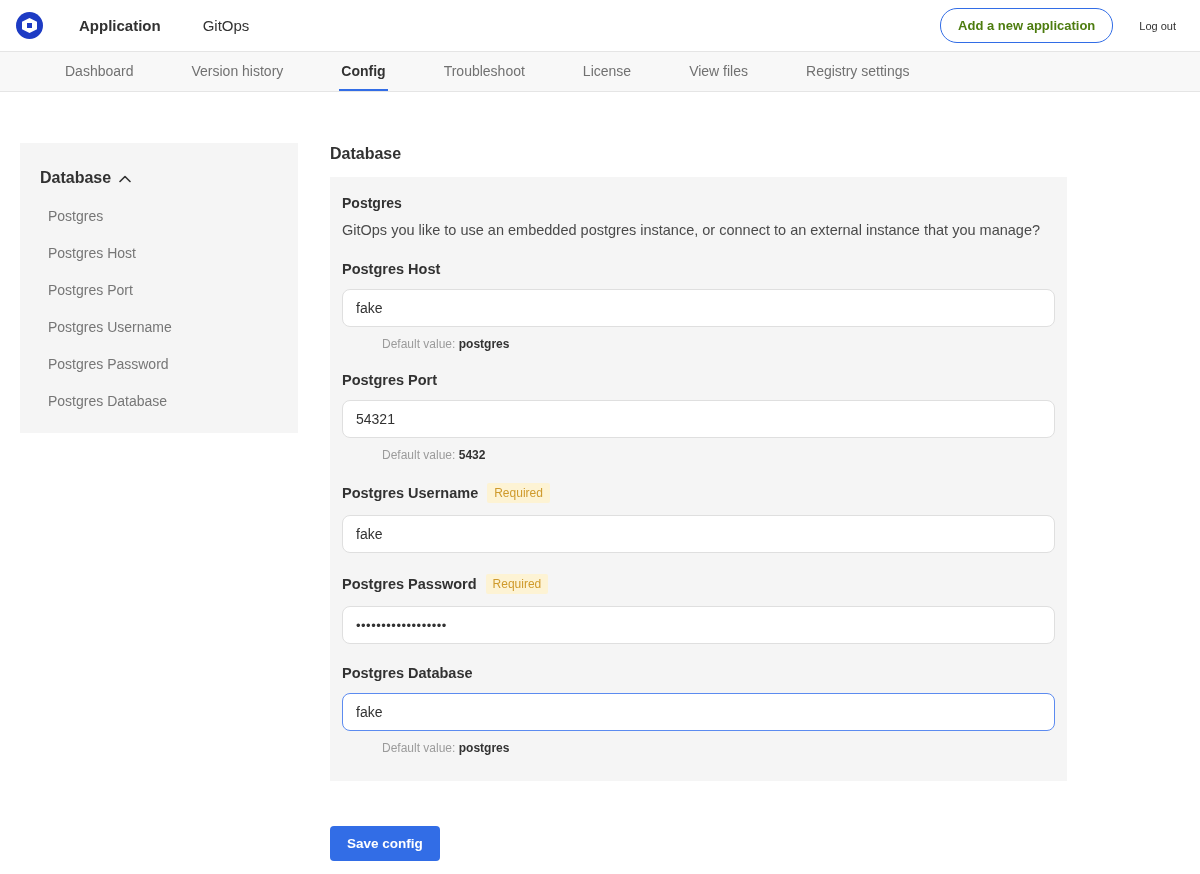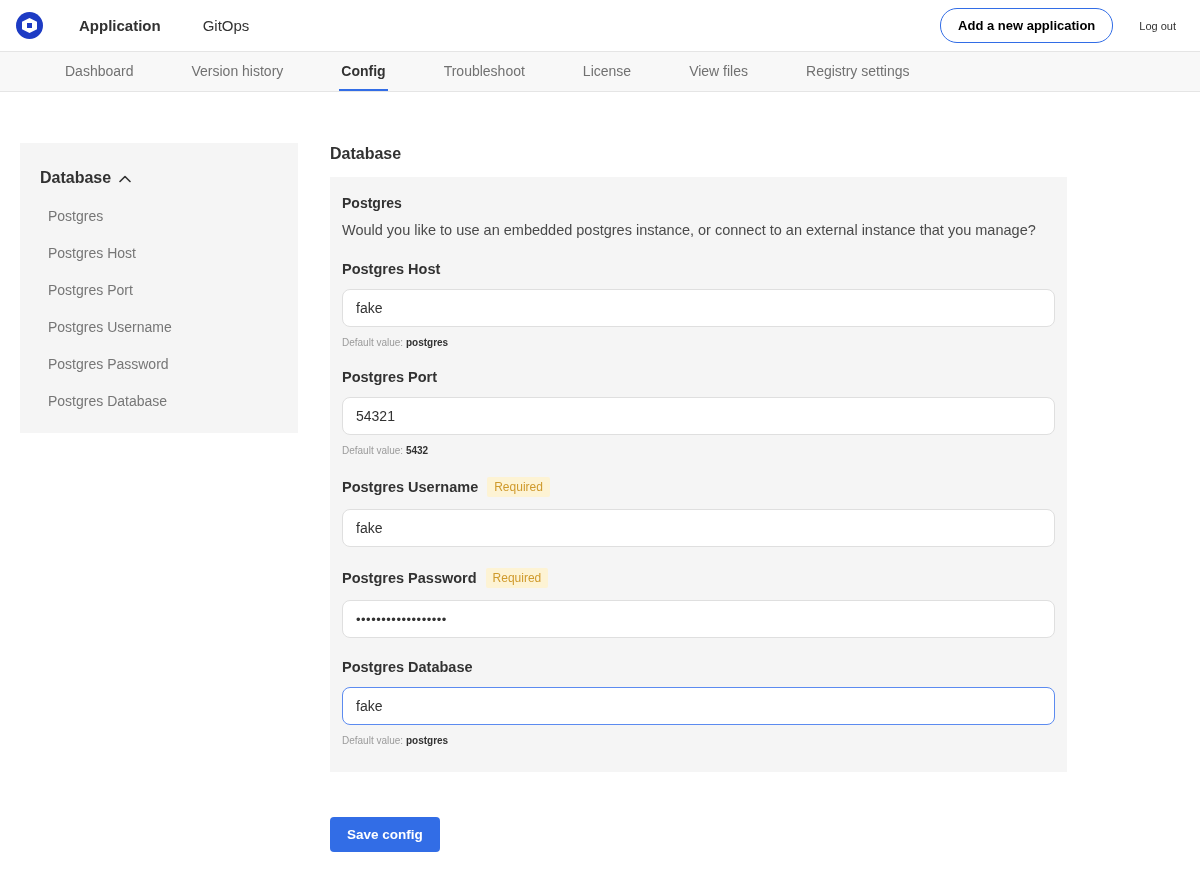--- a/index.html
+++ b/index.html
@@ -48,21 +48,21 @@
     font-size: 15px;
     color: #323232;
     display: flex; align-items: center;
     height: 100%;
   }
   .top-tab.active { font-weight: 700; }
   .add-app-btn {
     margin-left: auto;
     background: #ffffff;
     border: 1px solid #326de6;
-    color: #000000;
+    color: #4d7c0f;
     border-radius: 17px;
     font-family: inherit;
     font-size: 13px;
     font-weight: 700;
     padding: 9px 17px;
     cursor: pointer;
   }
   .logout { margin-left: 26px; font-size: 11px; color: #323232; }
 
   
@@ -170,21 +170,21 @@
     border-radius: 8px;
     background: #ffffff;
     padding: 0 13px;
     font-family: inherit;
     font-size: 14px;
     color: #323232;
     outline: none;
   }
   .text-input.focused { border-color: #5c8bf0; }
   .text-input.password-dots { font-size: 13px; letter-spacing: 0.5px; }
-  .default-hint { margin-top: 10px; font-size: 10px; color: #9b9b9b; }
+  .default-hint { margin-top: 10px; font-size: 12px; color: #9b9b9b; margin-left: 40px; }
   .default-hint b { color: #323232; font-weight: 700; }
 
   .save-btn {
     margin-top: 45px;
     background: #326de6;
     border: none;
     border-radius: 4px;
     color: #ffffff;
     font-family: inherit;
     font-size: 13.5px;
@@ -233,21 +233,21 @@
     <div class="side-item">Postgres Username</div>
     <div class="side-item">Postgres Password</div>
     <div class="side-item">Postgres Database</div>
   </aside>
 
   <main class="main">
     <h1 class="page-title">Database</h1>
 
     <section class="config-group">
       <div class="group-title">Postgres</div>
-      <p class="group-help">Would you like to use an embedded postgres instance, or connect to an external instance that you manage?</p>
+      <p class="group-help">GitOps you like to use an embedded postgres instance, or connect to an external instance that you manage?</p>
 
 
       <div class="field">
         <div class="field-label-row">
           <span class="field-label">Postgres Host</span>
         </div>
         <input type="text" class="text-input" value="fake" style="">
         <div class="default-hint"><span>Default value:</span> <b>postgres</b></div>
       </div>
 

